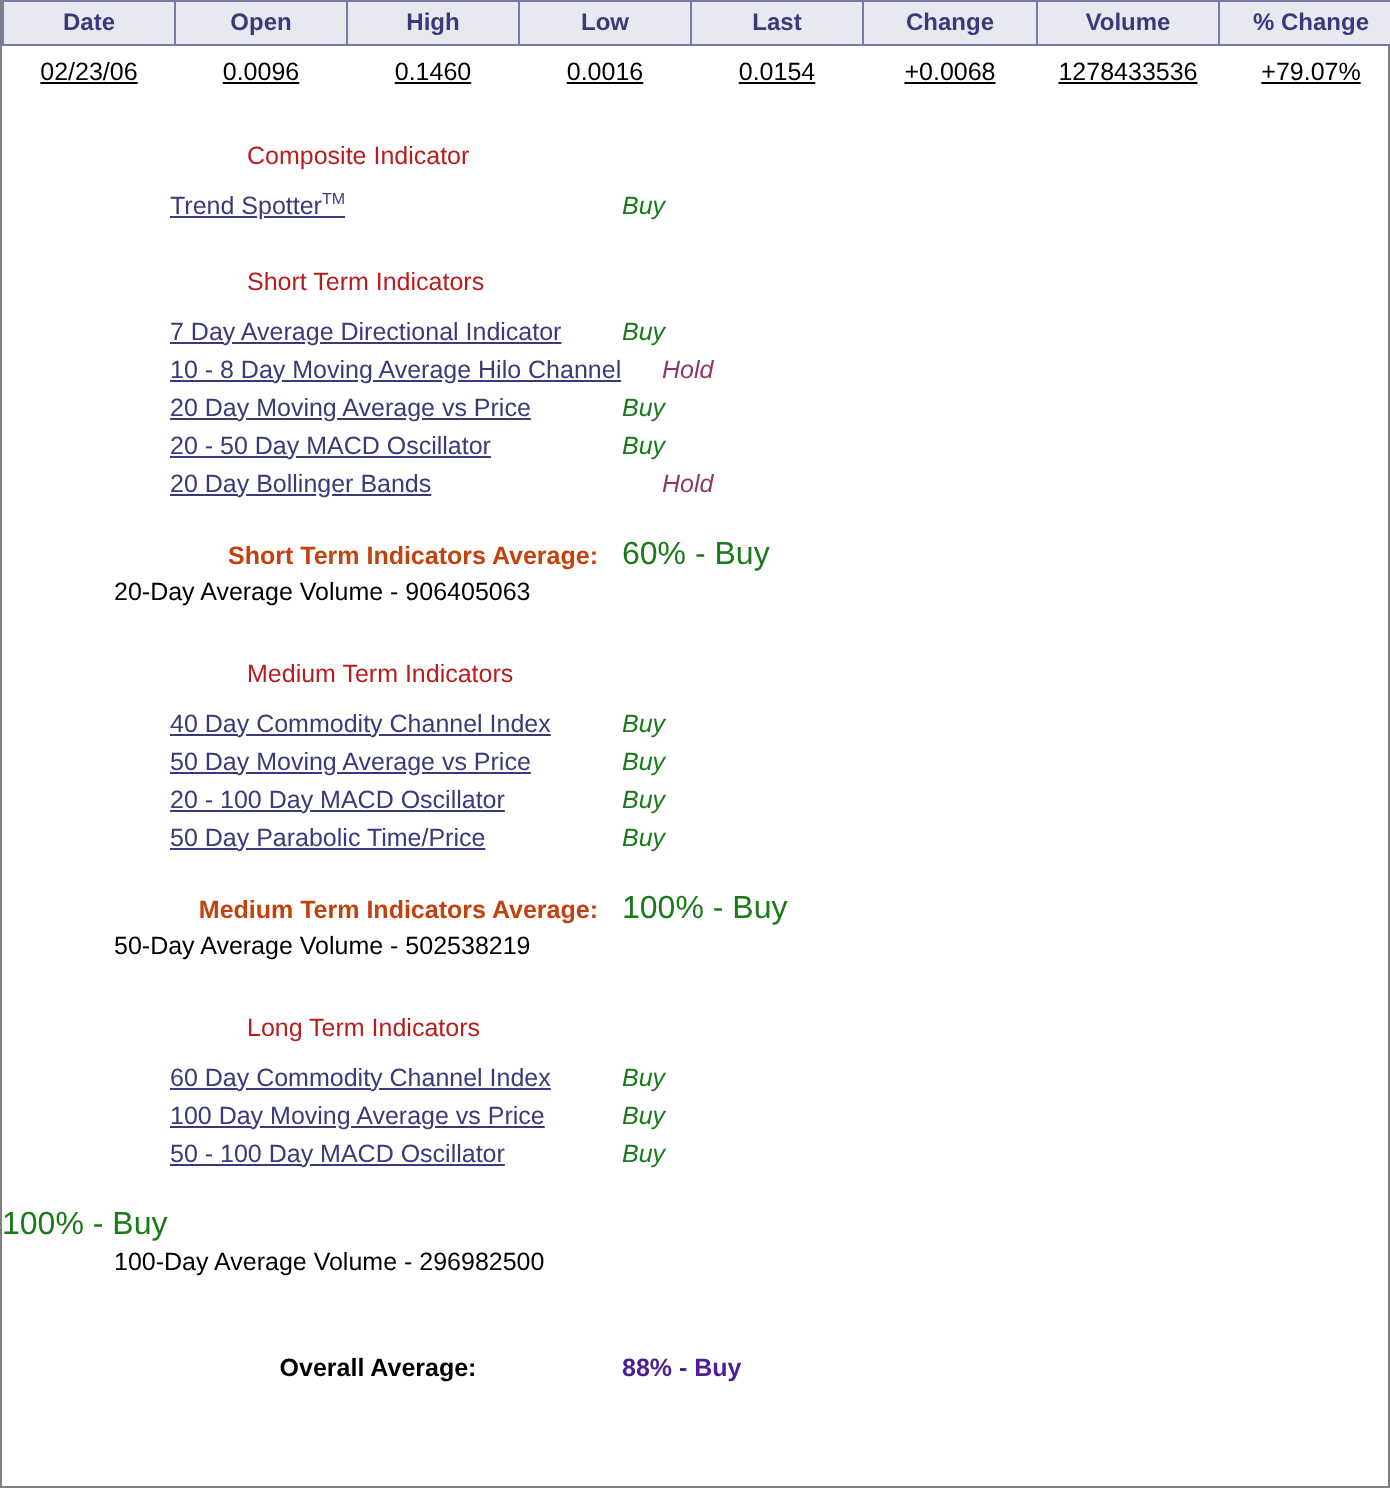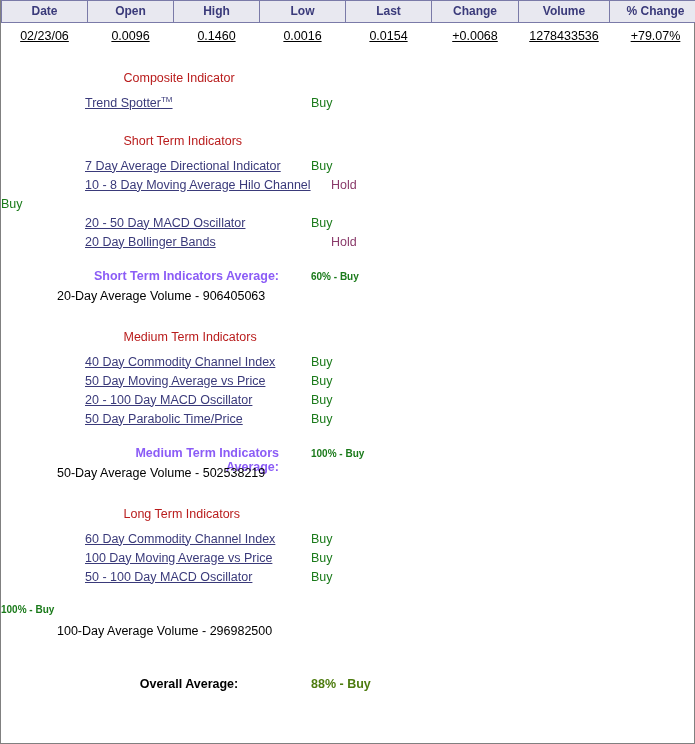--- a/index.html
+++ b/index.html
@@ -82,44 +82,45 @@
     font-size: 12.5px;
   }
   .row .name a {
     color: #3a3a7a;
     text-decoration: underline;
     font-size: 12.5px;
   }
   .row .sig {
     width: 120px;
     font-size: 12.5px;
+    font-style: italic;
   }
   .sig.buy { color: #1a7a1a; }
   .sig.hold { color: #8a3a6a; }
   .sig.hold-ind { padding-left: 20px; }
 
   .avg-line {
     display: flex;
     align-items: baseline;
     height: 20px;
   }
   .avg-line .lbl {
     width: 310px;
     padding-left: 84px;
     box-sizing: border-box;
     text-align: right;
-    padding-right: 32px;
-    font-weight: bold;
-    font-size: 12.5px;
-    color: #8b5cf6;
+    padding-right: 12px;
+    font-weight: bold;
+    font-size: 12.5px;
+    color: #c2410c;
   }
   .avg-line .val {
-    font-weight: bold;
+    font-weight: normal;
     color: #1a7a1a;
-    font-size: 10px;
+    font-size: 16px;
   }
   .volline {
     padding-left: 56px;
     font-size: 12.5px;
     color: #000;
     height: 19px;
   }
   .overall {
     display: flex;
     align-items: baseline;
@@ -128,21 +129,21 @@
     width: 310px;
     padding-left: 84px;
     box-sizing: border-box;
     text-align: center;
     padding-right: 18px;
     font-weight: bold;
     font-size: 12.5px;
   }
   .overall .val {
     font-weight: bold;
-    color: #4d7c0f;
+    color: #4c1d95;
     font-size: 12.5px;
   }
   .sup {
     font-size: 8px;
     vertical-align: super;
   }
   .spacer-18 { height: 18px; }
   .spacer-12 { height: 12px; }
   .spacer-8 { height: 8px; }
   .spacer-22 { height: 22px; }
@@ -200,20 +201,21 @@
     <div class="rows">
       <div class="row">
         <div class="name"><a href="#">7 Day Average Directional Indicator</a></div>
         <div class="sig buy">Buy</div>
       </div>
       <div class="row">
         <div class="name"><a href="#">10 - 8 Day Moving Average Hilo Channel</a></div>
         <div class="sig hold hold-ind">Hold</div>
       </div>
       <div class="row">
+        <div class="name"><a href="#">20 Day Moving Average vs Price</a></div>
         <div class="sig buy">Buy</div>
       </div>
       <div class="row">
         <div class="name"><a href="#">20 - 50 Day MACD Oscillator</a></div>
         <div class="sig buy">Buy</div>
       </div>
       <div class="row">
         <div class="name"><a href="#">20 Day Bollinger Bands</a></div>
         <div class="sig hold hold-ind">Hold</div>
       </div>

